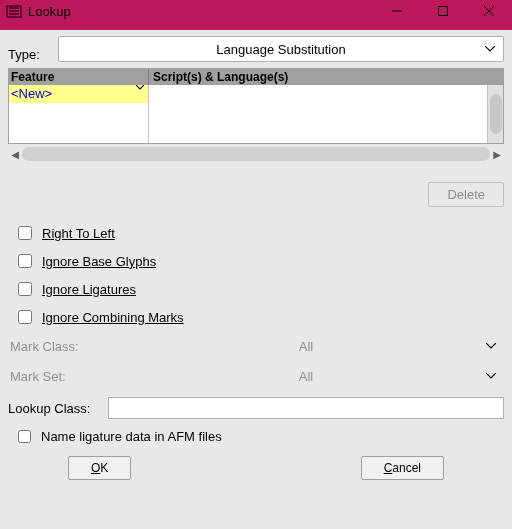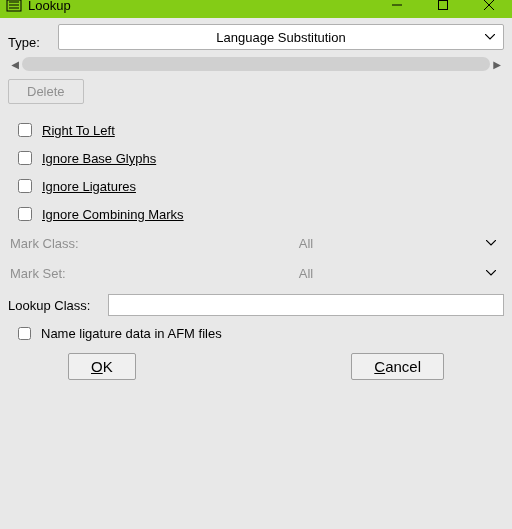--- a/index.html
+++ b/index.html
@@ -6,22 +6,22 @@
   body {
     margin: 0;
     font-family: "Segoe UI", Tahoma, sans-serif;
     font-size: 13px;
     background: #e8e8e8;
     width: 512px;
     height: 529px;
     overflow: hidden;
   }
   .titlebar {
-    background: #84cc16;
-    height: 18px;
+    background: #be185d;
+    height: 30px;
     display: flex;
     align-items: center;
     padding: 0 0 8px 6px;
   }
   .titlebar .app-icon {
     width: 16px; height: 16px;
     margin-right: 6px;
     display: flex; align-items: center; justify-content: center;
   }
   .titlebar .title {
@@ -133,22 +133,22 @@
     color: #606060;
     font-size: 10px;
   }
   .hscroll .track {
     flex: 1;
     height: 14px;
     background: #d0d0d0;
     border-radius: 7px;
   }
   .delete-row {
-    text-align: left;
-    margin: 7px 0 12px 0;
+    text-align: right;
+    margin: 20px 0 12px 0;
   }
   .delete-btn {
     display: inline-block;
     padding: 4px 18px;
     border: 1px solid #c0c0c0;
     background: #e8e8e8;
     color: #909090;
     border-radius: 2px;
   }
   .checks {
@@ -209,21 +209,21 @@
   .button-row {
     display: flex;
     justify-content: space-between;
     padding: 0 60px;
   }
   .btn {
     padding: 4px 22px;
     border: 1px solid #a0a0a0;
     background: #f0f0f0;
     border-radius: 2px;
-    font-size: 15px;
+    font-size: 12px;
   }
   .btn .u { text-decoration: underline; }
   svg { display: block; }
 </style>
 </head>
 <body>
 
 <div class="titlebar">
   <span class="app-icon">
     <svg width="16" height="16" viewBox="0 0 16 16">
@@ -259,20 +259,42 @@
     <div class="type-select">
       <span>Language Substitution</span>
       <span class="chev">
         <svg width="10" height="6">
             <polyline points="0,0 5,5 10,0" fill="none" stroke="#000" stroke-width="1.2"></polyline>
           </svg>
       </span>
     </div>
   </div>
 
+  <div class="table-area">
+    <div class="table-header">
+      <div class="col-feature">Feature</div>
+      <div class="col-scripts">Script(s) &amp; Language(s)</div>
+    </div>
+    <div class="table-body">
+      <div class="cell-feature">
+        <div class="new-entry">
+          <span>&lt;New&gt;</span>
+          <span class="chev">
+            <svg width="8" height="5">
+                <polyline points="0,0 4,4 8,0" fill="none" stroke="#000" stroke-width="1.2"></polyline>
+              </svg>
+          </span>
+        </div>
+      </div>
+      <div class="cell-scripts"></div>
+    </div>
+    <div class="vscroll">
+      <div class="thumb"></div>
+    </div>
+  </div>
   <div class="hscroll">
     <span class="arrow">◀</span>
     <div class="track"></div>
     <span class="arrow">▶</span>
   </div>
 
   <div class="delete-row">
     <span class="delete-btn">Delete</span>
   </div>
 

